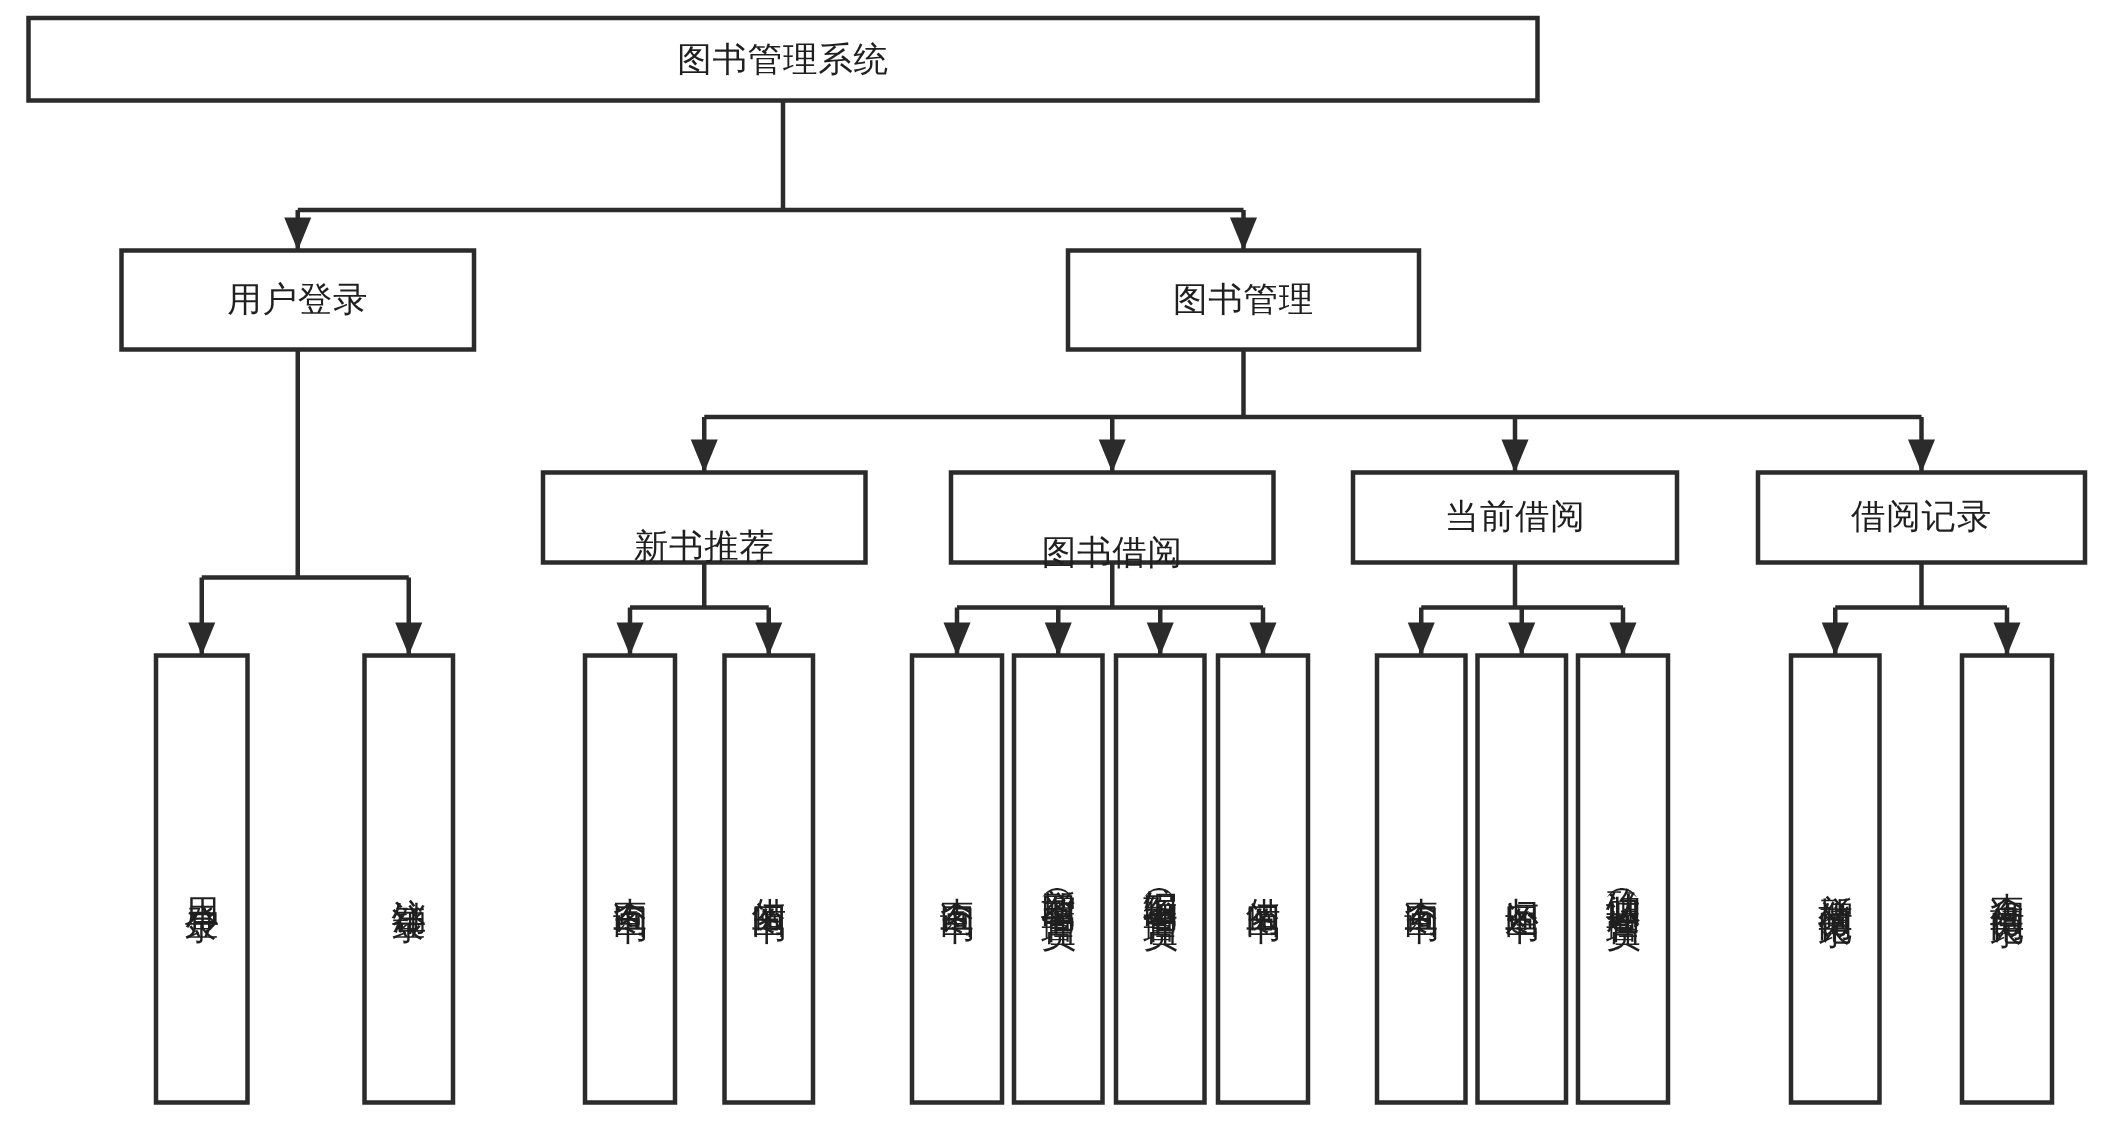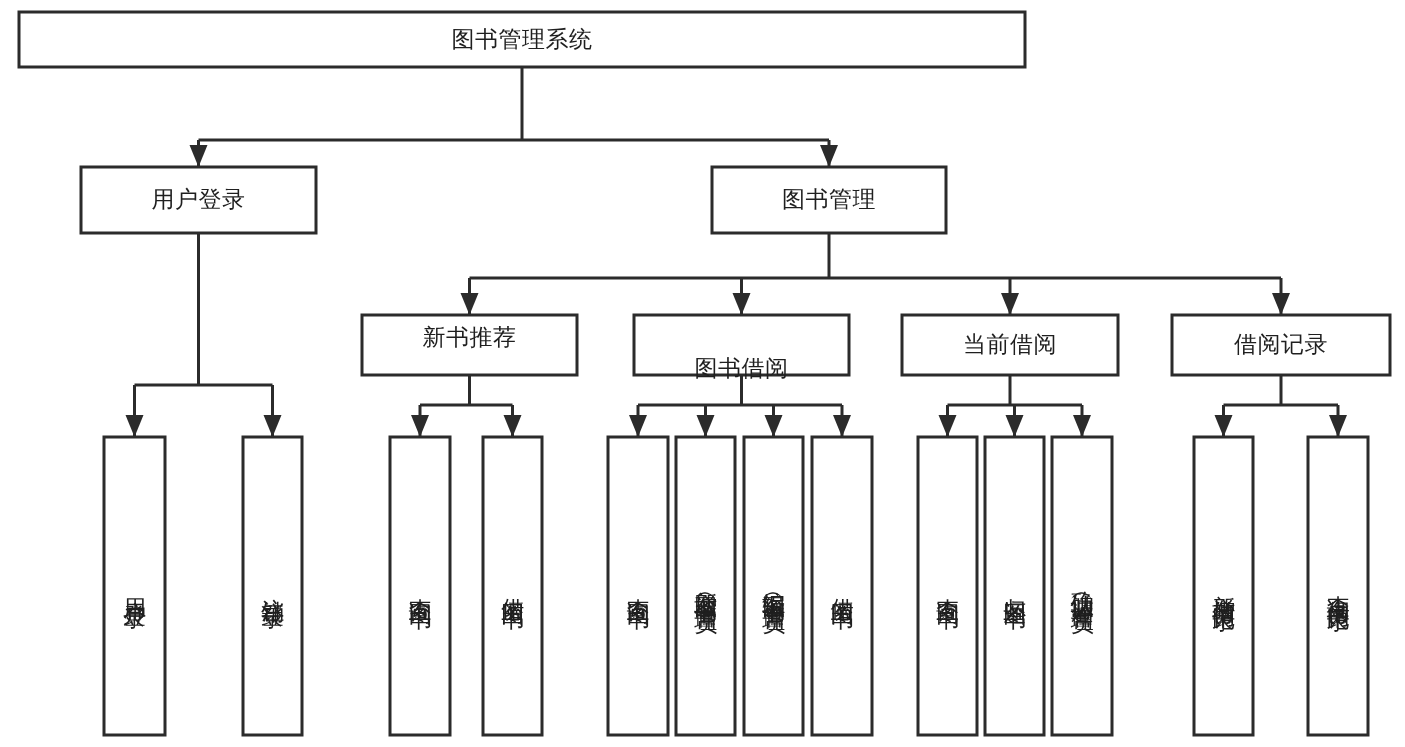--- a/index.html
+++ b/index.html
@@ -155,21 +155,21 @@
         <rect x="1052" y="437" width="60" height="298" class="node-box"></rect>
         <rect x="1194" y="437" width="59" height="298" class="node-box"></rect>
         <rect x="1308" y="437" width="60" height="298" class="node-box"></rect>
       </g>
   </svg>
 
   <div id="labels-layer">
       <div class="node-label horizontal" style="left: 19px; top: 12px; width: 1006px; height: 55px;">图书管理系统</div>
       <div class="node-label horizontal" style="left: 81px; top: 167px; width: 235px; height: 66px;">用户登录</div>
       <div class="node-label horizontal" style="left: 712px; top: 167px; width: 234px; height: 66px;">图书管理</div>
-      <div class="node-label horizontal" style="left: 362px; top: 299px; width: 215px; height: 77px;">新书推荐</div>
+      <div class="node-label horizontal" style="left: 362px; top: 326px; width: 215px; height: 77px;">新书推荐</div>
       <div class="node-label horizontal" style="left: 634px; top: 315px; width: 215px; height: 60px; margin-top: 24px;">图书借阅</div>
       <div class="node-label horizontal" style="left: 902px; top: 315px; width: 216px; height: 60px;">当前借阅</div>
       <div class="node-label horizontal" style="left: 1172px; top: 315px; width: 218px; height: 60px;">借阅记录</div>
       <div class="node-label vertical" style="left: 104px; top: 437px; width: 61px; height: 298px;">用户登录</div>
       <div class="node-label vertical" style="left: 243px; top: 437px; width: 59px; height: 298px;">注销登录</div>
       <div class="node-label vertical" style="left: 390px; top: 437px; width: 60px; height: 298px;">查询图书</div>
       <div class="node-label vertical" style="left: 483px; top: 437px; width: 59px; height: 298px;">借阅图书</div>
       <div class="node-label vertical" style="left: 608px; top: 437px; width: 60px; height: 298px;">查询图书</div>
       <div class="node-label vertical" style="left: 676px; top: 437px; width: 59px; height: 298px;">新增图书（管理员）</div>
       <div class="node-label vertical" style="left: 744px; top: 437px; width: 59px; height: 298px;">编辑图书（管理员）</div>

